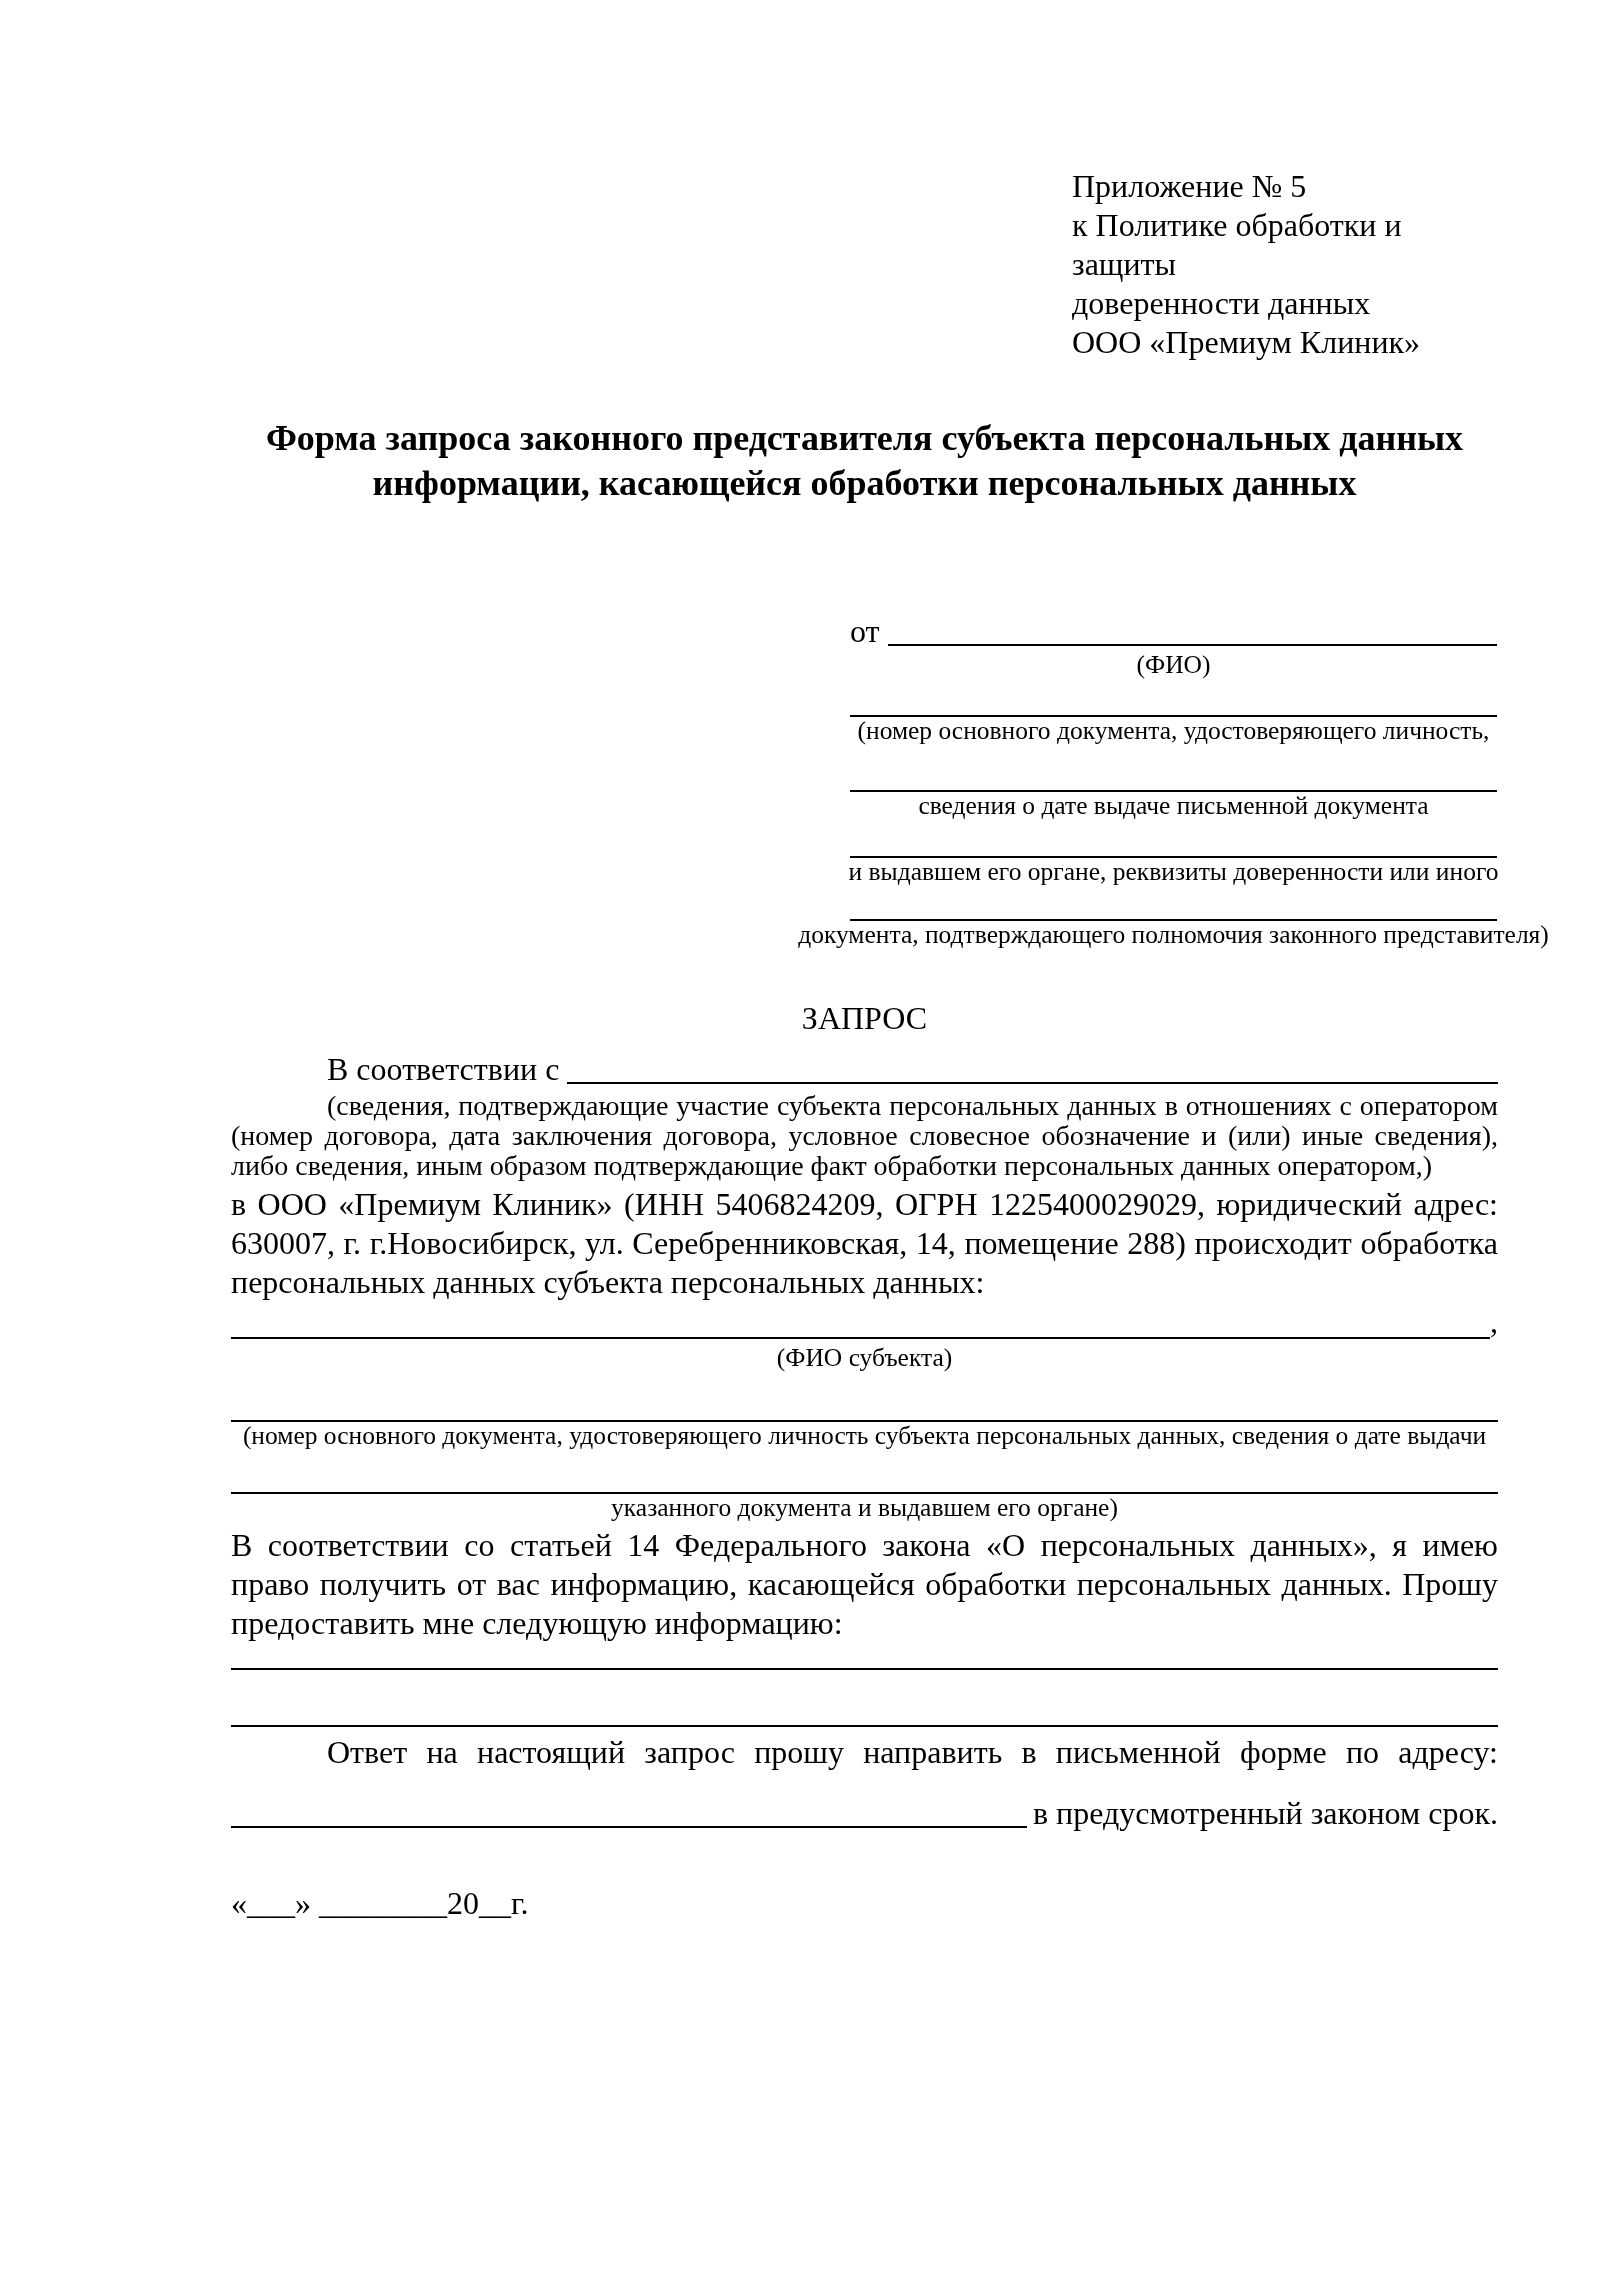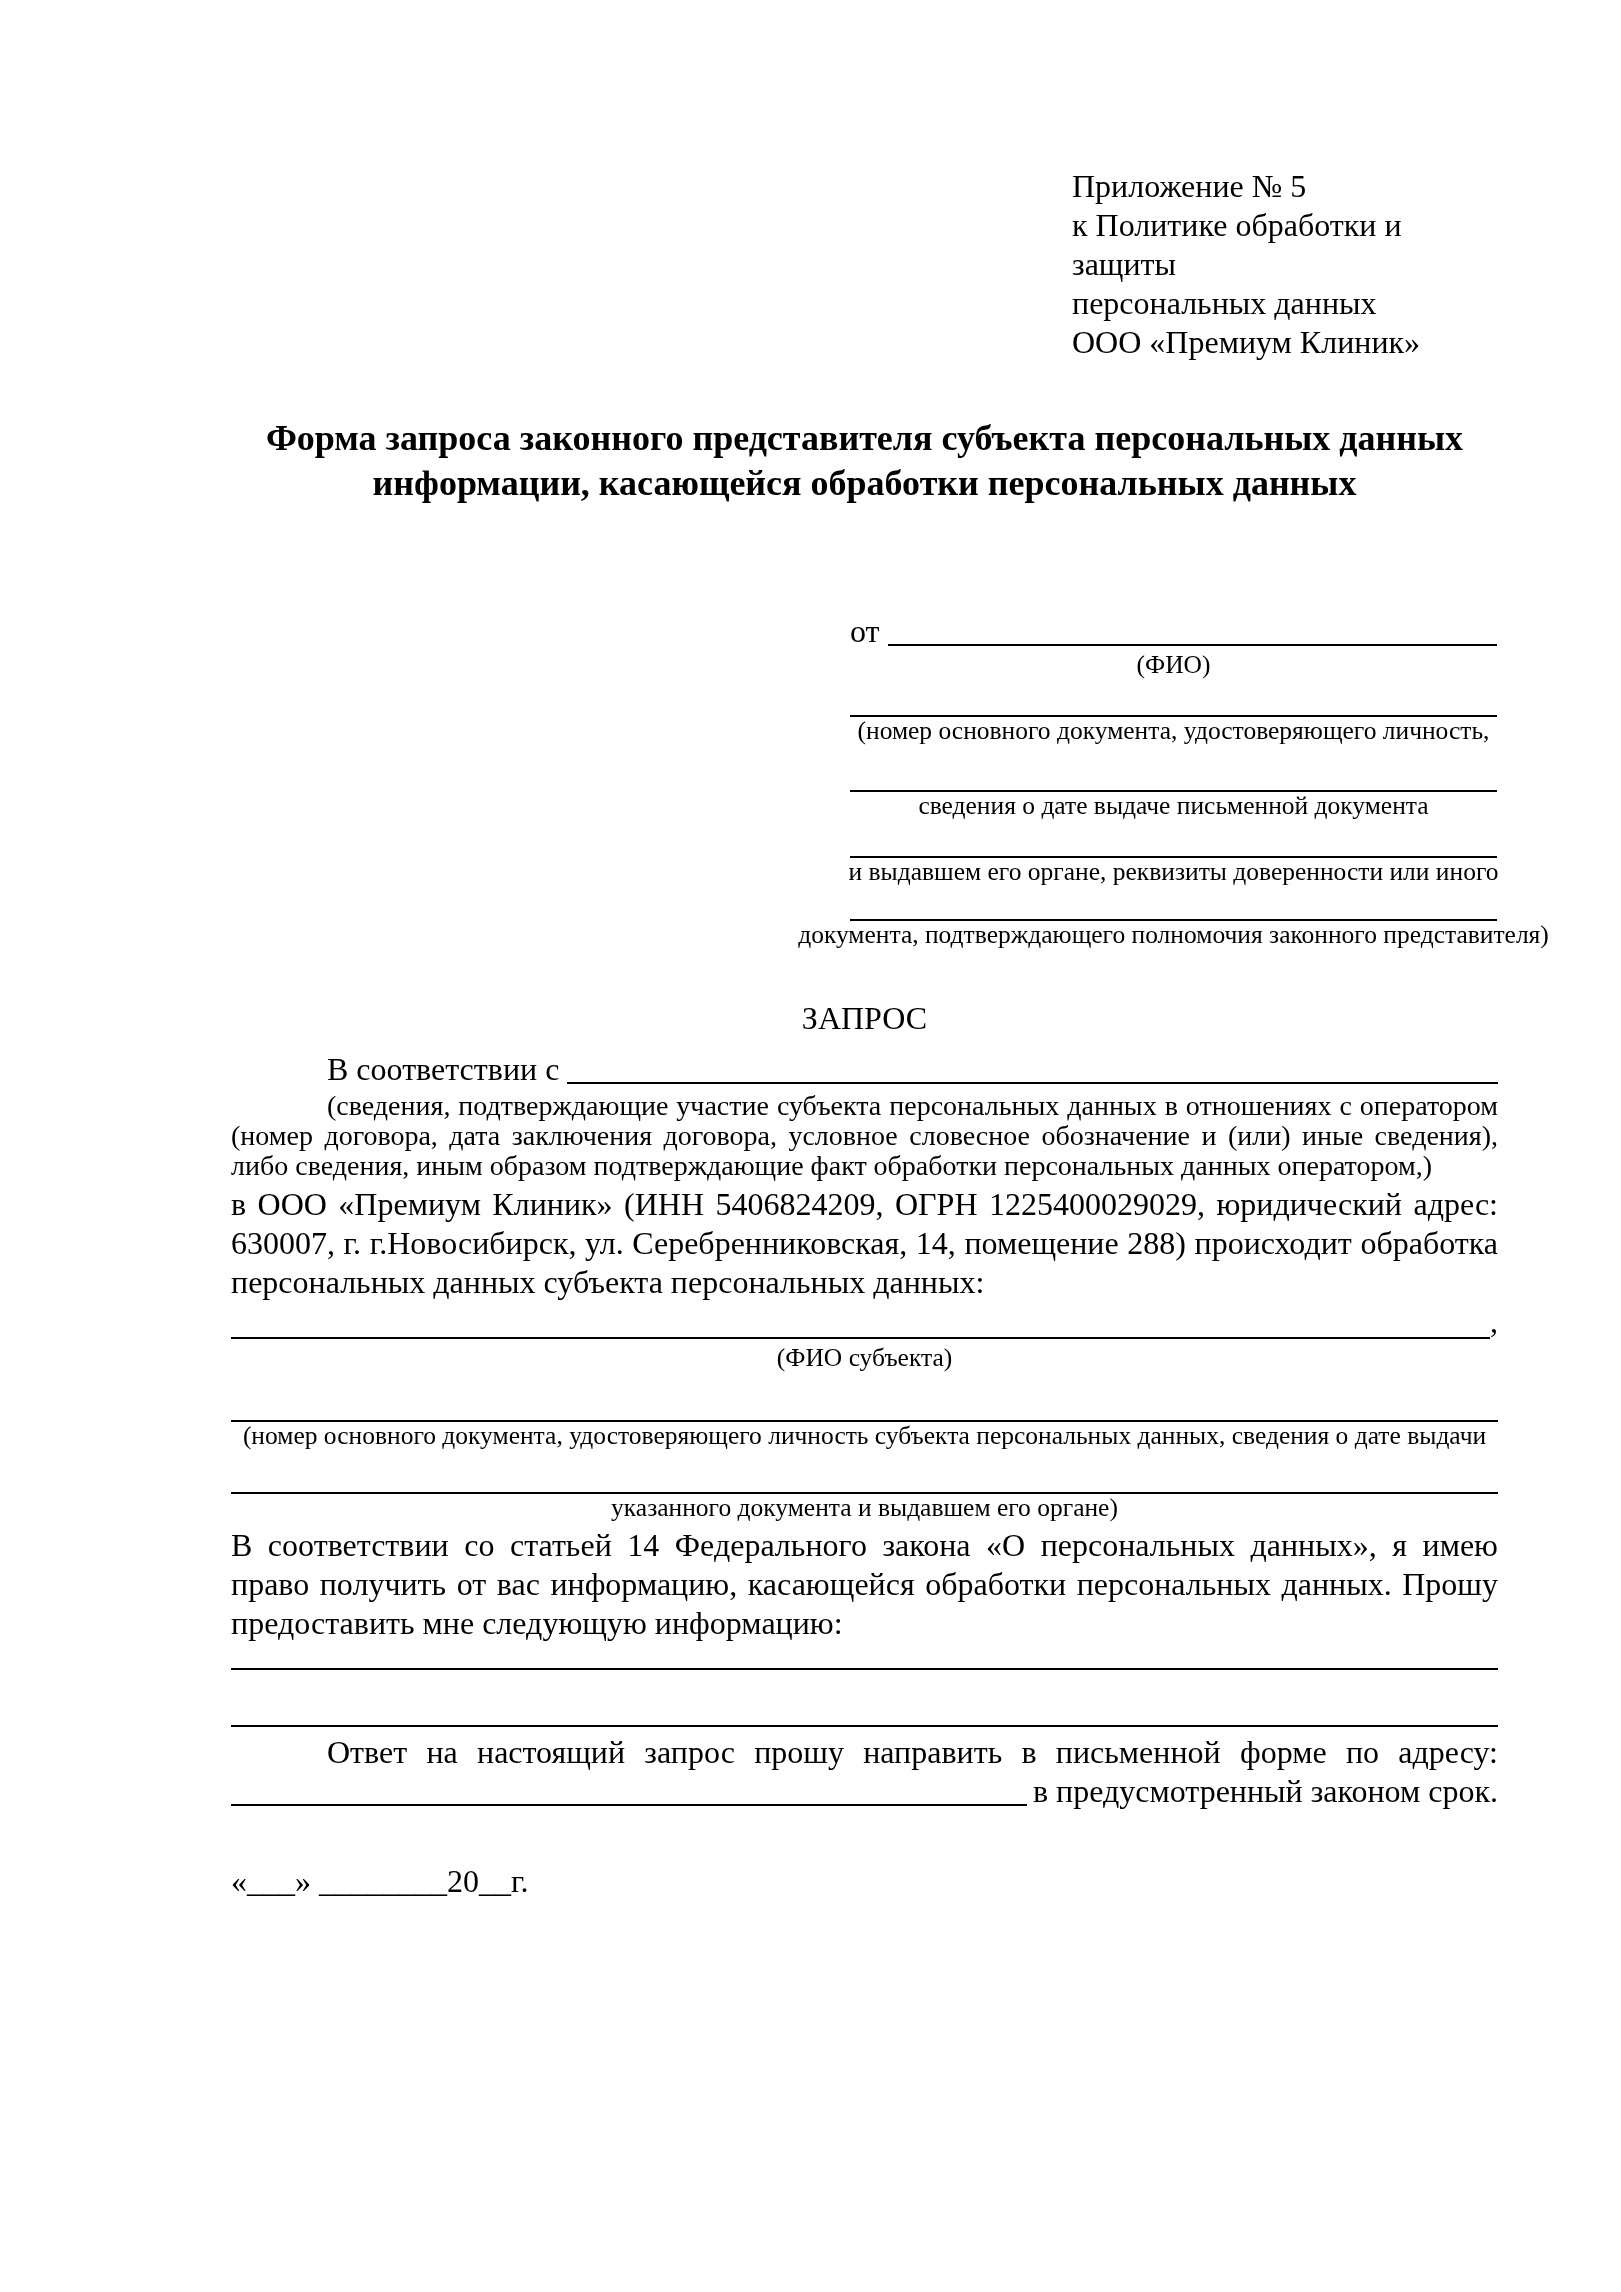--- a/index.html
+++ b/index.html
@@ -89,21 +89,21 @@
   .s3{height:43px;}
   .blank1{height:25.5px;}
   .blank2{height:55px;}
   .reply{
     margin:5.9px 0 0 0;
     line-height:39px;
     text-align:justify;
     text-align-last:justify;
     text-indent:96px;
   }
-  .suffix-row{display:flex;line-height:39px;}
+  .suffix-row{display:flex;line-height:39px;margin-top:22px;}
   .suffix-row .sfx{white-space:nowrap;padding-left:5.9px;}
   
   .sig-row{
     margin-top:51px;
     display:flex;
     justify-content:space-between;
     align-items:flex-end;
     line-height:39px;
     gap:24px;
   }
@@ -117,21 +117,21 @@
   .comma{white-space:pre;}
 </style>
 </head>
 <body>
 
 <div class="page">
 
   <div class="appendix">
     <div>Приложение № 5</div>
     <div>к Политике обработки и защиты</div>
-    <div>персональных данных</div>
+    <div>доверенности данных</div>
     <div>ООО «Премиум Клиник»</div>
   </div>
 
   <div class="doc-title">
     <div>Форма запроса законного представителя субъекта персональных данных</div>
     <div>информации, касающейся обработки персональных данных</div>
   </div>
 
   <div class="addressee">
     <div class="from-row">

